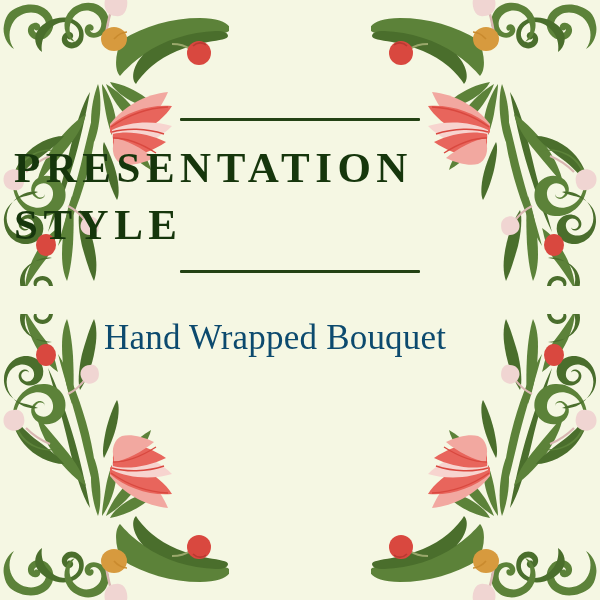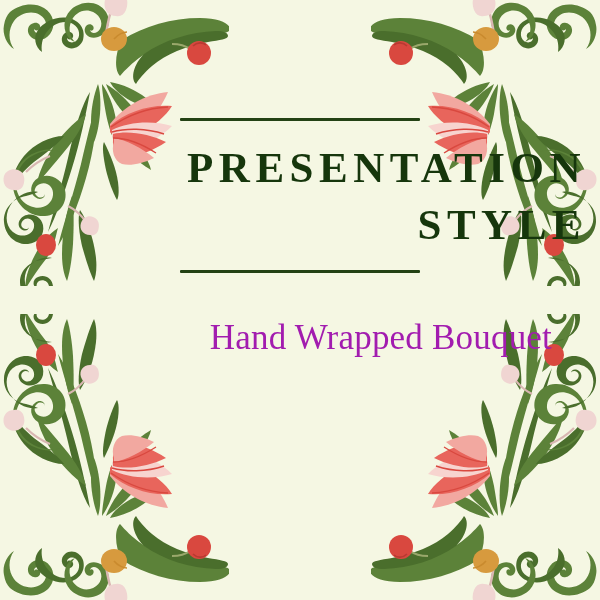--- a/index.html
+++ b/index.html
@@ -28,47 +28,47 @@
   .corner.tl { top: -4px;  left: -6px;  transform: none; }
   .corner.tr { top: -4px;  right: -6px; transform: scaleX(-1); }
   .corner.bl { bottom: -4px; left: -6px;  transform: scaleY(-1); }
   .corner.br { bottom: -4px; right: -6px; transform: scale(-1,-1); }
 
   
   #plate {
     position: absolute;
     left: 0; right: 0;
     top: 118px;
-    text-align: right;
+    text-align: left;
   }
   .rule {
     width: 240px;
     height: 3px;
     margin: 0 auto;
     background: #234214;
     border-radius: 1px;
   }
   #title {
     color: #16360c;
     font-size: 43px;
     font-weight: 700;
     letter-spacing: 5.5px;
     line-height: 1.32;
     margin: 19px 0 16px 0;
     padding: 0 14px;
     text-transform: uppercase;
   }
   #subtitle {
-    color: #a21caf;
+    color: #0c4a6e;
     font-size: 35px;
     font-weight: 400;
     letter-spacing: 0.2px;
     line-height: 1.28;
     margin: 43px 0 0 0;
-    padding: 0 48px;
+    padding: 0 104px;
   }
 </style>
 </head>
 <body>
 
 <div id="card">
 
   <div class="corner tl">
     <svg viewBox="0 0 235 290" xmlns="http://www.w3.org/2000/svg">
       <g fill="#5c8239">

